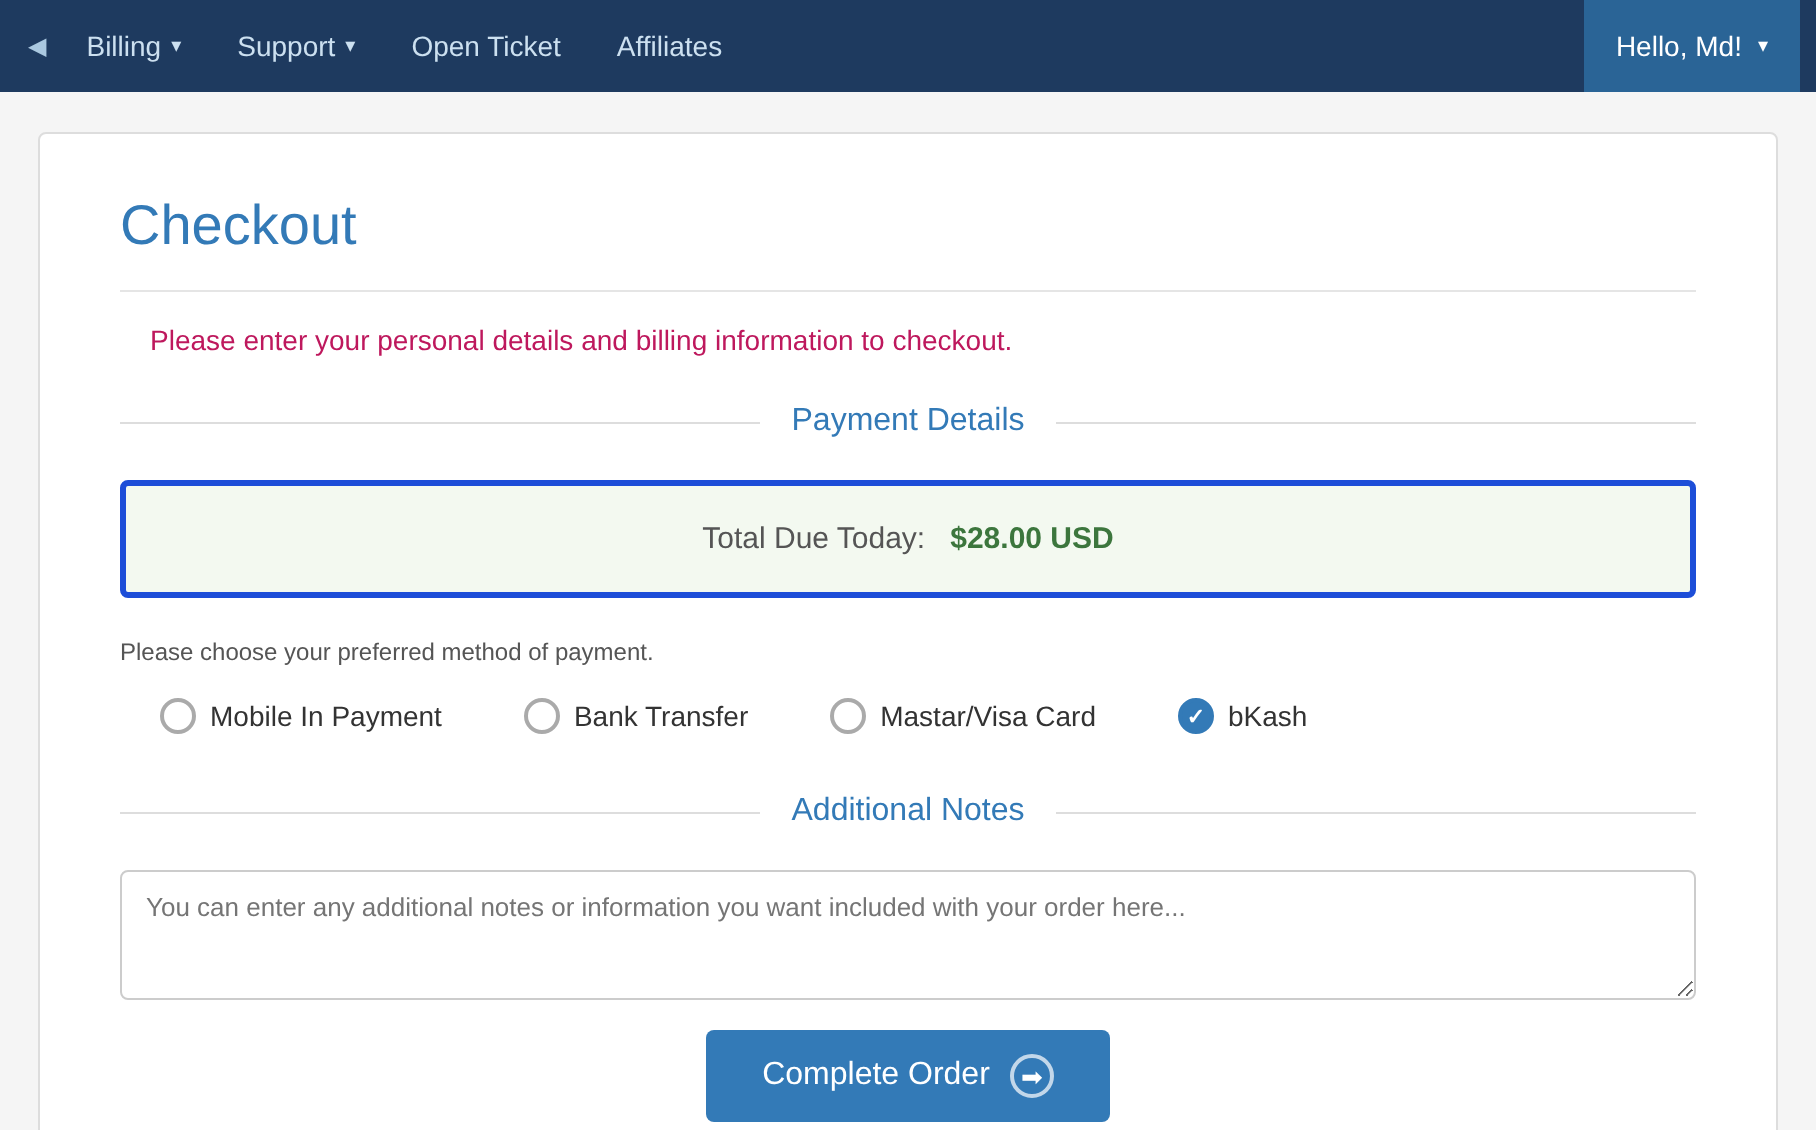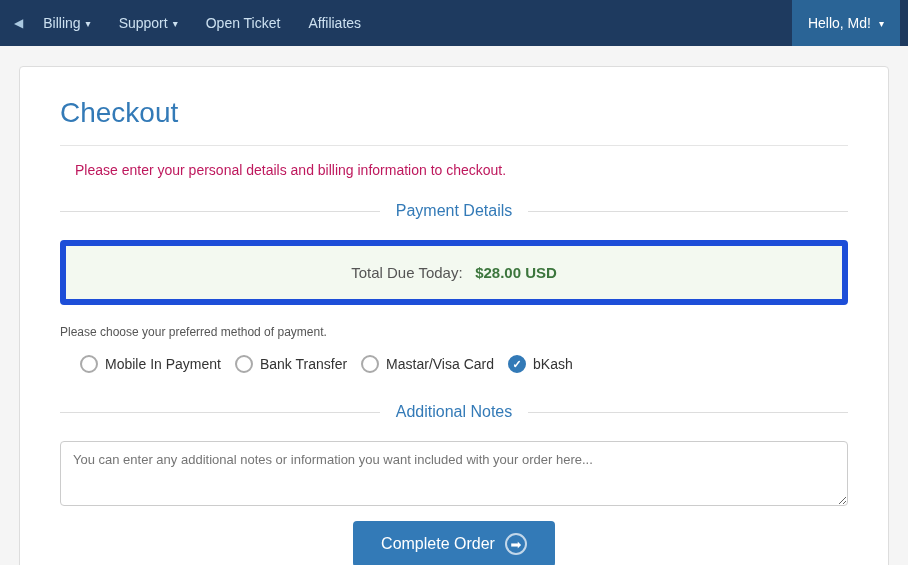--- a/index.html
+++ b/index.html
@@ -86,21 +86,21 @@
       color: #337ab7;
       font-size: 16px;
       font-weight: normal;
       padding: 0 16px;
       white-space: nowrap;
     }
 
     
     .total-box {
       background: #f3f9f0;
-      border: 6px solid #1d4ed8;
+      border: 3px solid #1d4ed8;
       border-radius: 4px;
       padding: 18px;
       text-align: center;
       margin-bottom: 20px;
       color: #555;
       font-size: 15px;
     }
     .total-amount {
       color: #3c763d;
       font-weight: bold;
@@ -109,21 +109,21 @@
 
     
     .payment-method-label {
       color: #555;
       font-size: 12px;
       margin-bottom: 16px;
     }
     .payment-options {
       display: flex;
       align-items: center;
-      gap: 14px;
+      gap: 41px;
       margin-bottom: 30px;
       flex-wrap: wrap;
       padding-left: 20px;
     }
     .payment-option {
       display: flex;
       align-items: center;
       gap: 7px;
       cursor: pointer;
       font-size: 14px;

